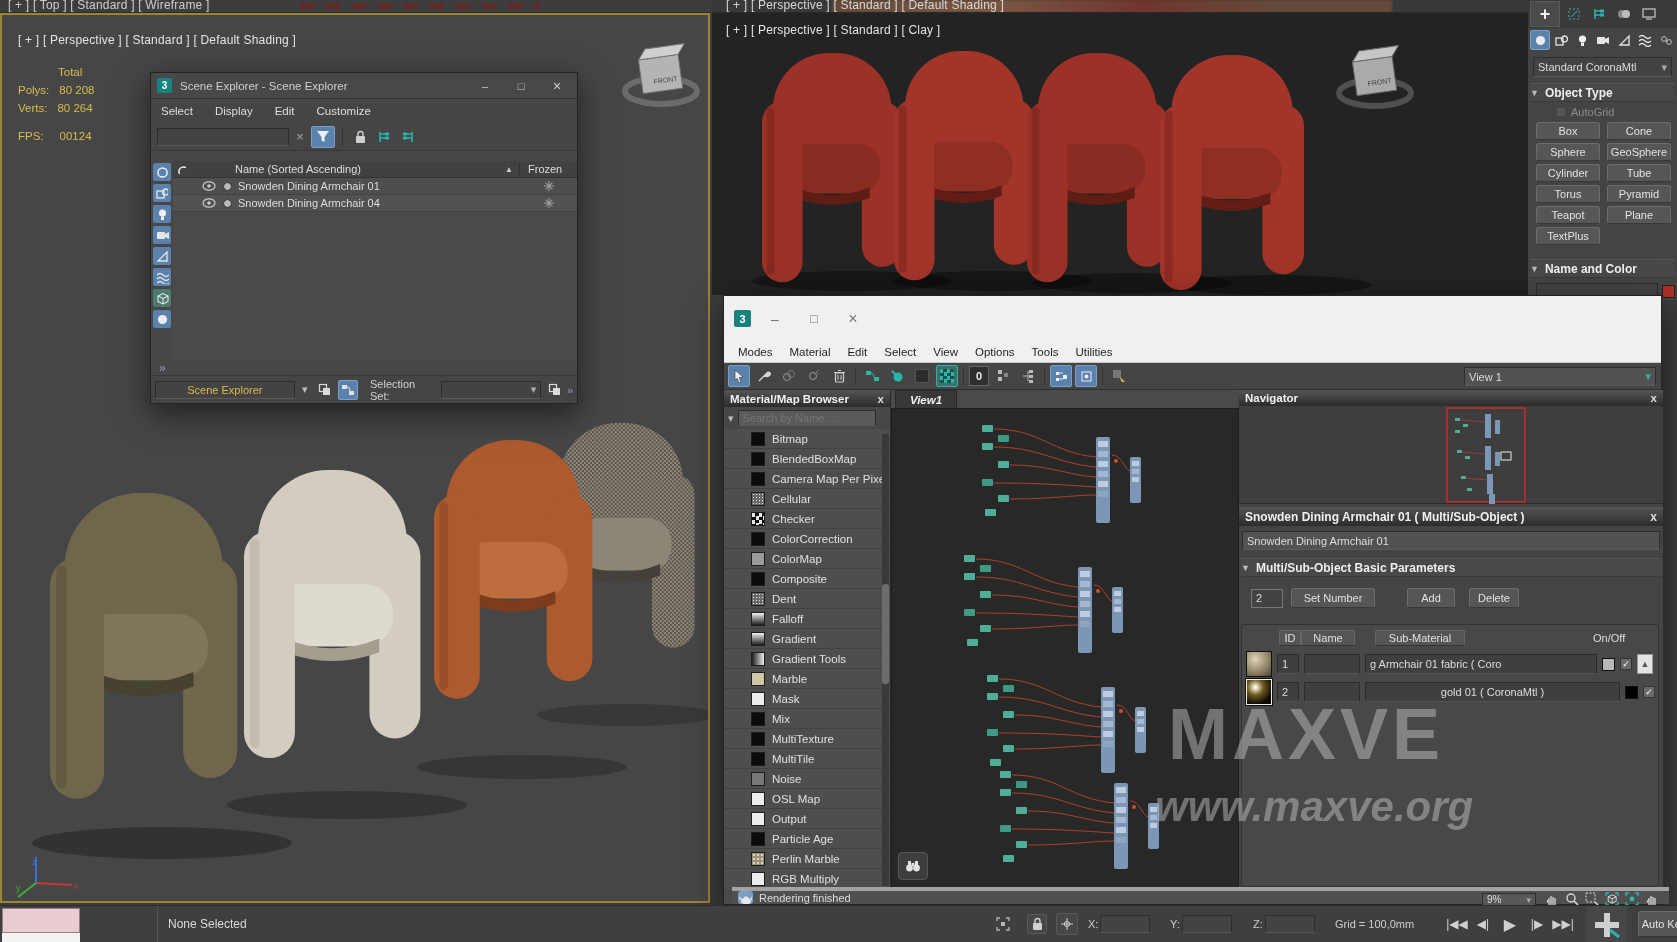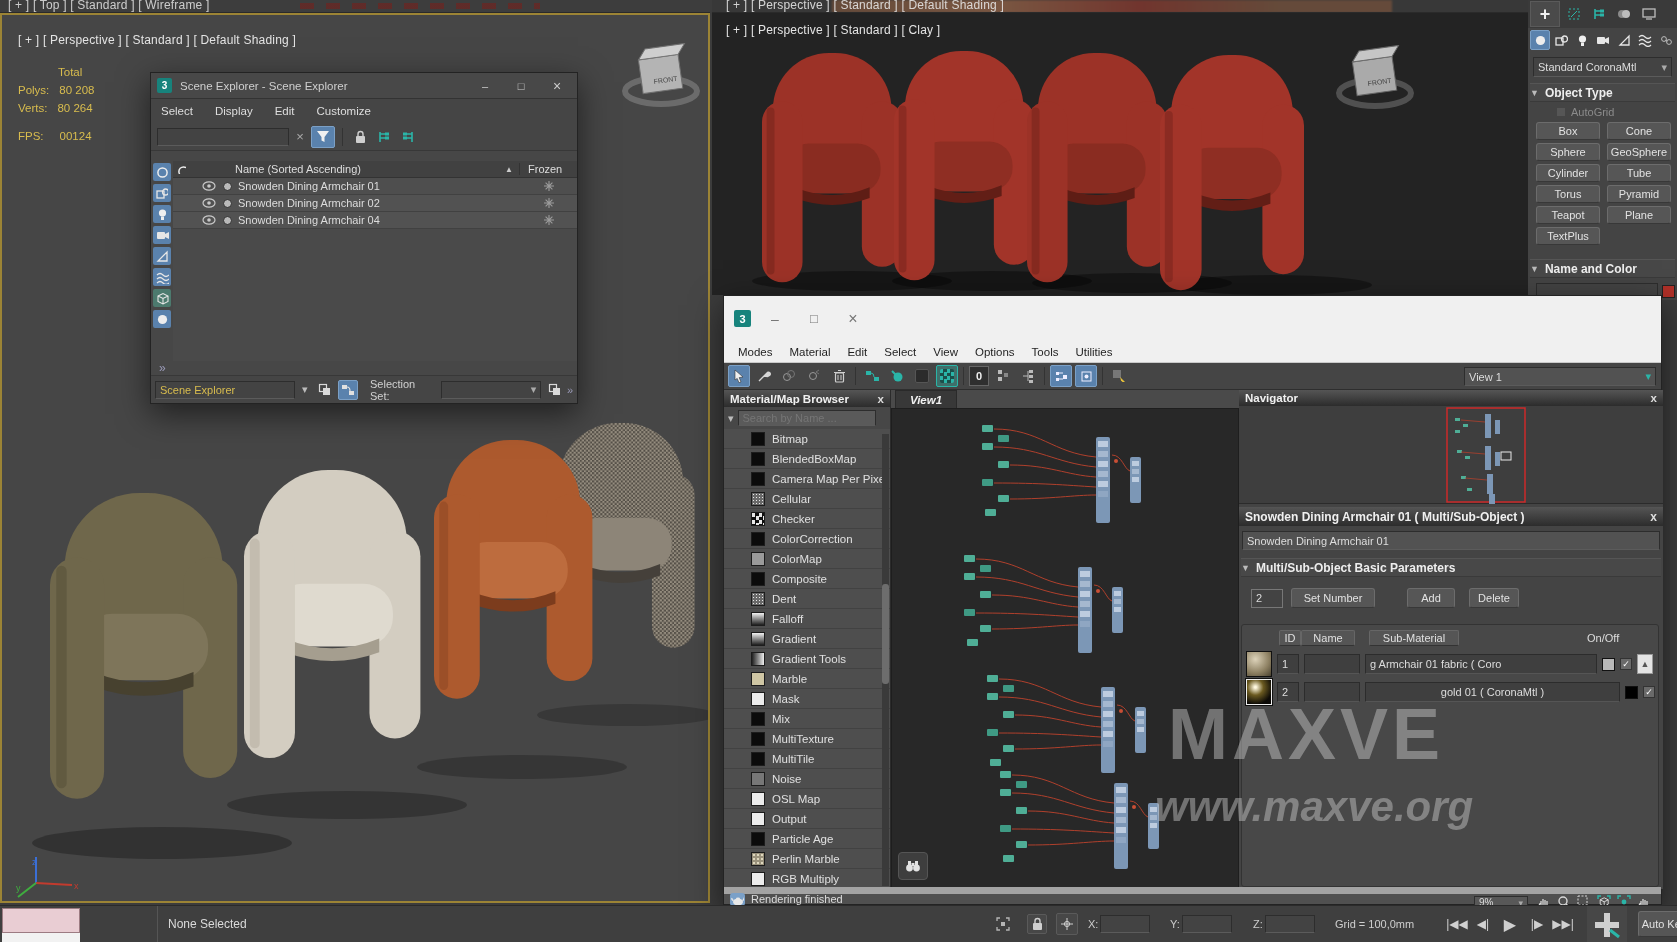--- a/index.html
+++ b/index.html
@@ -451,46 +451,32 @@
           </svg>
         </span>
     </div>
     <div class="erow" style="background:#525252">
       <span class="ctr" style="width:16px;margin-left:28px">
           <svg width="14" height="10">
             <use href="#eyeI"></use>
           </svg>
         </span>
       <span style="width:9px;height:9px;border-radius:50%;background:#b9b9b9;border:1px solid #2e2e2e;margin:0 6px"></span>
-      <span style="flex:1">Snowden Dining Armchair 02</span>
-      <span class="ctr" style="width:56px">
-          <svg width="10" height="10">
-            <use href="#frzI"></use>
-          </svg>
-        </span>
-    </div>
-    <div class="erow" style="background:#525252">
-      <span class="ctr" style="width:16px;margin-left:28px">
-          <svg width="14" height="10">
-            <use href="#eyeI"></use>
-          </svg>
-        </span>
-      <span style="width:9px;height:9px;border-radius:50%;background:#b9b9b9;border:1px solid #2e2e2e;margin:0 6px"></span>
       <span style="flex:1">Snowden Dining Armchair 04</span>
       <span class="ctr" style="width:56px">
           <svg width="10" height="10">
             <use href="#frzI"></use>
           </svg>
         </span>
     </div>
   </div>
   <span class="abs" style="left:8px;top:288px;color:#9a9ab8;font-size:12px">»</span>
 
   <div class="row" style="position:absolute;left:0;bottom:0;width:100%;height:28px;background:#454545;border-top:1px solid #383838;padding:0 4px;gap:4px">
-    <div class="fld row" style="width:142px;height:18px;justify-content:flex-start">
+    <div class="fld row" style="width:142px;height:18px;justify-content:center">
       <span class="ylw">Scene Explorer</span>
     </div>
     <span class="ctr" style="width:12px;color:#bbb">▾</span>
     <span class="ctr ibtn" style="width:20px;height:20px">
         <svg width="13" height="13">
           <use href="#layI"></use>
         </svg>
       </span>
     <span class="ctr ibtn sel" style="width:20px;height:20px">
         <svg width="14" height="14">
@@ -792,21 +778,21 @@
       <input class="fld" style="width: 32px; height: 19px; border-color: rgb(119, 119, 119);" value="2">
       <button class="btn" style="width:84px;height:20px">Set Number</button>
       <button class="btn" style="width:48px;height:20px;margin-left:24px">Add</button>
       <button class="btn" style="width:50px;height:20px;margin-left:6px">Delete</button>
     </div>
 
     <div class="abs" style="left:2px;top:234px;width:418px;height:263px;background:#484848;border:1px solid #333;border-radius:3px">
       <div class="row" style="position:absolute;left:0;top:5px;width:100%;">
         <span class="colbtn" style="width:22px;margin-left:37px">ID</span>
         <span class="colbtn" style="width:54px">Name</span>
-        <span class="colbtn" style="width:90px;margin-left:14px">Sub-Material</span>
+        <span class="colbtn" style="width:90px;margin-left:20px">Sub-Material</span>
         <span style="margin-left:128px;color:#ddd">On/Off</span>
       </div>
 
       <div class="row" style="position:absolute;left:4px;top:26px;gap:5px">
         <span style="width:26px;height:26px;border:1px solid #111;background:radial-gradient(circle at 35% 30%,#ddd3ba,#8d8062 60%,#49412f);display:block"></span>
         <span class="cell" style="width:22px;height:20px">1</span>
         <span class="cell" style="width:56px;height:20px"></span>
         <span class="cell" style="width:232px;height:20px;white-space:nowrap;overflow:hidden">g Armchair 01 fabric  ( Coro</span>
         <span style="width:13px;height:13px;background:#b8b8b8;border:1px solid #111;display:block"></span>
         <span class="ctr" style="width:12px;height:12px;background:#6a6a6a;border:1px solid #333;color:#fff;font-size:9px">✓</span>
@@ -817,21 +803,21 @@
         <span style="width:26px;height:26px;border:1px solid #eee;outline:1px solid #111;background:radial-gradient(circle at 35% 30%,#fff8e0 4%,#6b5a20 35%,#0c0a06 75%);display:block"></span>
         <span class="cell" style="width:22px;height:20px">2</span>
         <span class="cell" style="width:56px;height:20px"></span>
         <span class="cell" style="width:255px;height:20px;white-space:nowrap;overflow:hidden;justify-content:center">gold 01  ( CoronaMtl )</span>
         <span style="width:13px;height:13px;background:#000;border:1px solid #111;display:block"></span>
         <span class="ctr" style="width:12px;height:12px;background:#6a6a6a;border:1px solid #333;color:#fff;font-size:9px">✓</span>
       </div>
     </div>
   </div>
 
-  <div class="row" style="position:absolute;left:0;bottom:0;width:100%;height:17px;background:#505050;border-top:7px solid #a3a3a3;padding:0 6px;gap:6px">
+  <div class="row" style="position:absolute;left:8px;bottom:0;width:100%;height:17px;background:#505050;border-top:4px solid #a3a3a3;padding:0 6px;gap:6px">
     <span class="ctr" style="width:15px;height:13px;background:#7aa0c8;border-radius:3px">
         <svg width="13" height="12">
           <use href="#teapotI"></use>
         </svg>
       </span>
     <span style="color:#ddd">Rendering finished</span>
     <div class="fld row" style="position:absolute;left:750px;top:2px;width:54px;height:13px;justify-content:space-between;background:#585858">
       <span style="font-size:10px">9%</span>
       <span style="color:#aaa;font-size:9px">▾</span>
     </div>

